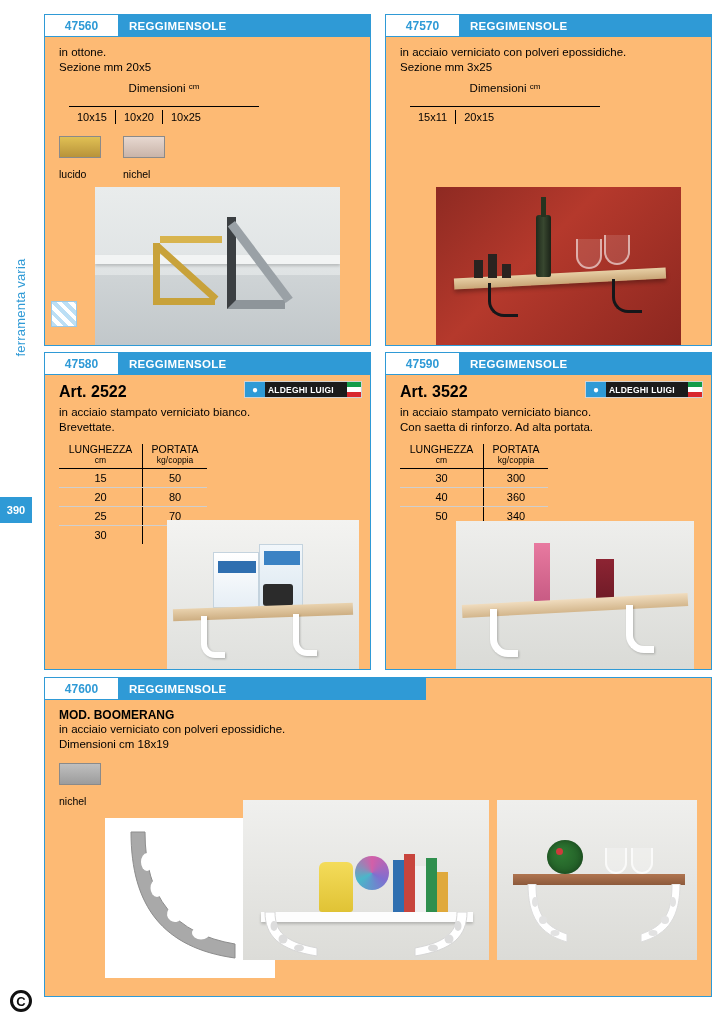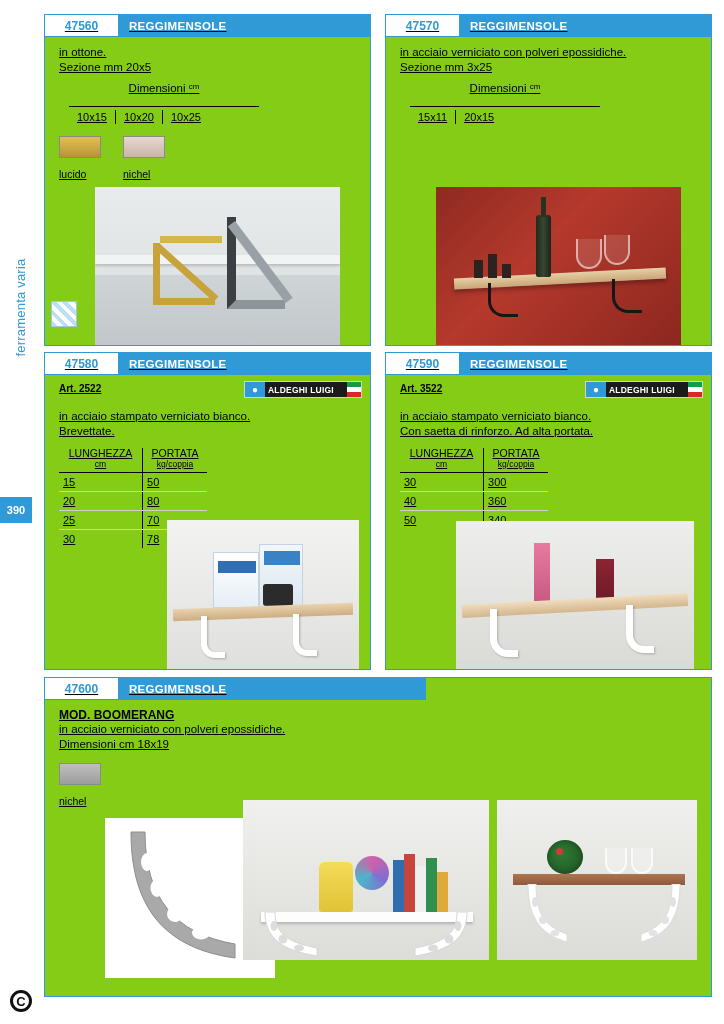--- a/index.html
+++ b/index.html
@@ -72,23 +72,22 @@
   .sheet {
     position: absolute;
     left: 44px;
     top: 14px;
     width: 668px;
     height: 996px;
   }
   .panel {
     position: absolute;
     border: 1px solid #2f9ad6;
-    background: #84cc16;
+    background: #fdba74;
     overflow: hidden;
-    text-decoration: underline;
   }
   .p1 { left: 0;    top: 0;   width: 327px; height: 332px; }
   .p2 { left: 341px;top: 0;   width: 327px; height: 332px; }
   .p3 { left: 0;    top: 338px;width: 327px; height: 318px; }
   .p4 { left: 341px;top: 338px;width: 327px; height: 318px; }
   .p5 { left: 0;    top: 663px;width: 668px; height: 320px; }
 
   .panel-head {
     height: 22px;
     display: flex;
@@ -123,23 +122,23 @@
     padding: 8px 10px 0 14px;
     height: calc(100% - 22px);
   }
 
   .desc {
     font-size: 11.5px;
     line-height: 14.5px;
     white-space: pre-line;
   }
   .art {
-    font-size: 10px;
+    font-size: 16px;
     font-weight: bold;
-    margin-bottom: 15px;
+    margin-bottom: 4px;
   }
 
   
   .dim-wrap {
     margin-top: 8px;
     width: 190px;
     margin-left: 10px;
   }
   .dim-title {
     font-size: 11.5px;
@@ -187,21 +186,21 @@
   .spec th {
     font-weight: normal;
     font-size: 10.5px;
     text-align: center;
     border-bottom: 1px solid #000;
     padding: 0 4px 2px;
     line-height: 11px;
   }
   .spec th .u { display: block; font-size: 8.5px; }
   .spec td {
-    text-align: left;
+    text-align: center;
     padding: 3px 4px;
     border-bottom: 1px solid #cfcfcf;
   }
   .spec td.l { border-right: 1px solid #000; }
   .spec tr:last-child td { border-bottom: none; }
   .spec th.l { border-right: 1px solid #000; }
 
   
   .brand {
     position: absolute;

